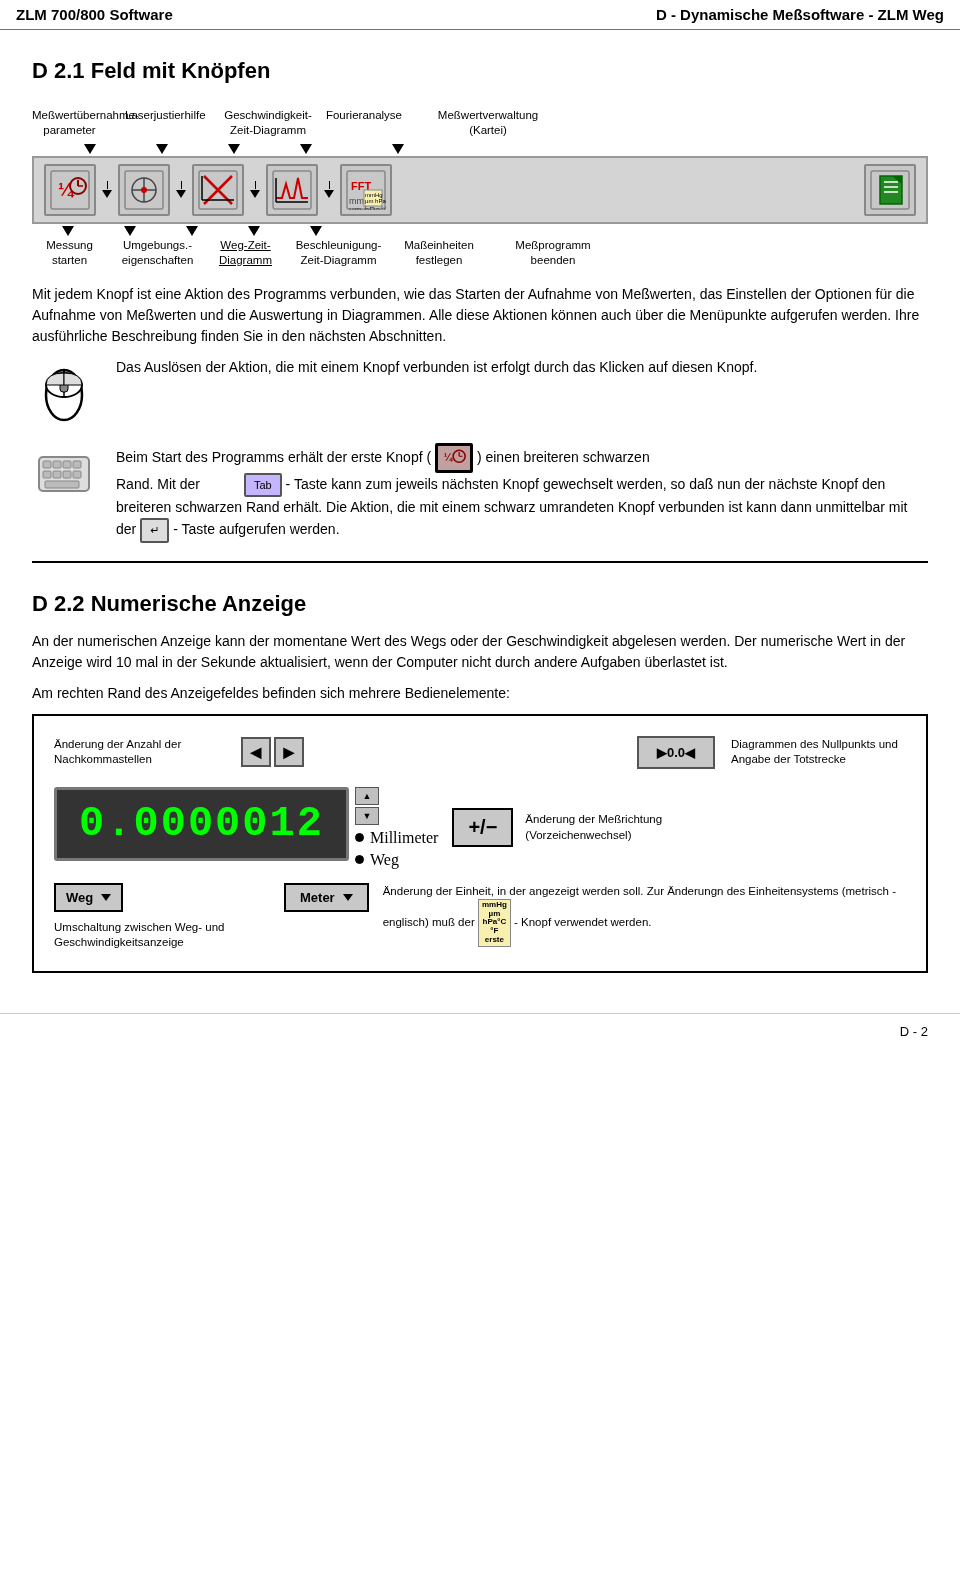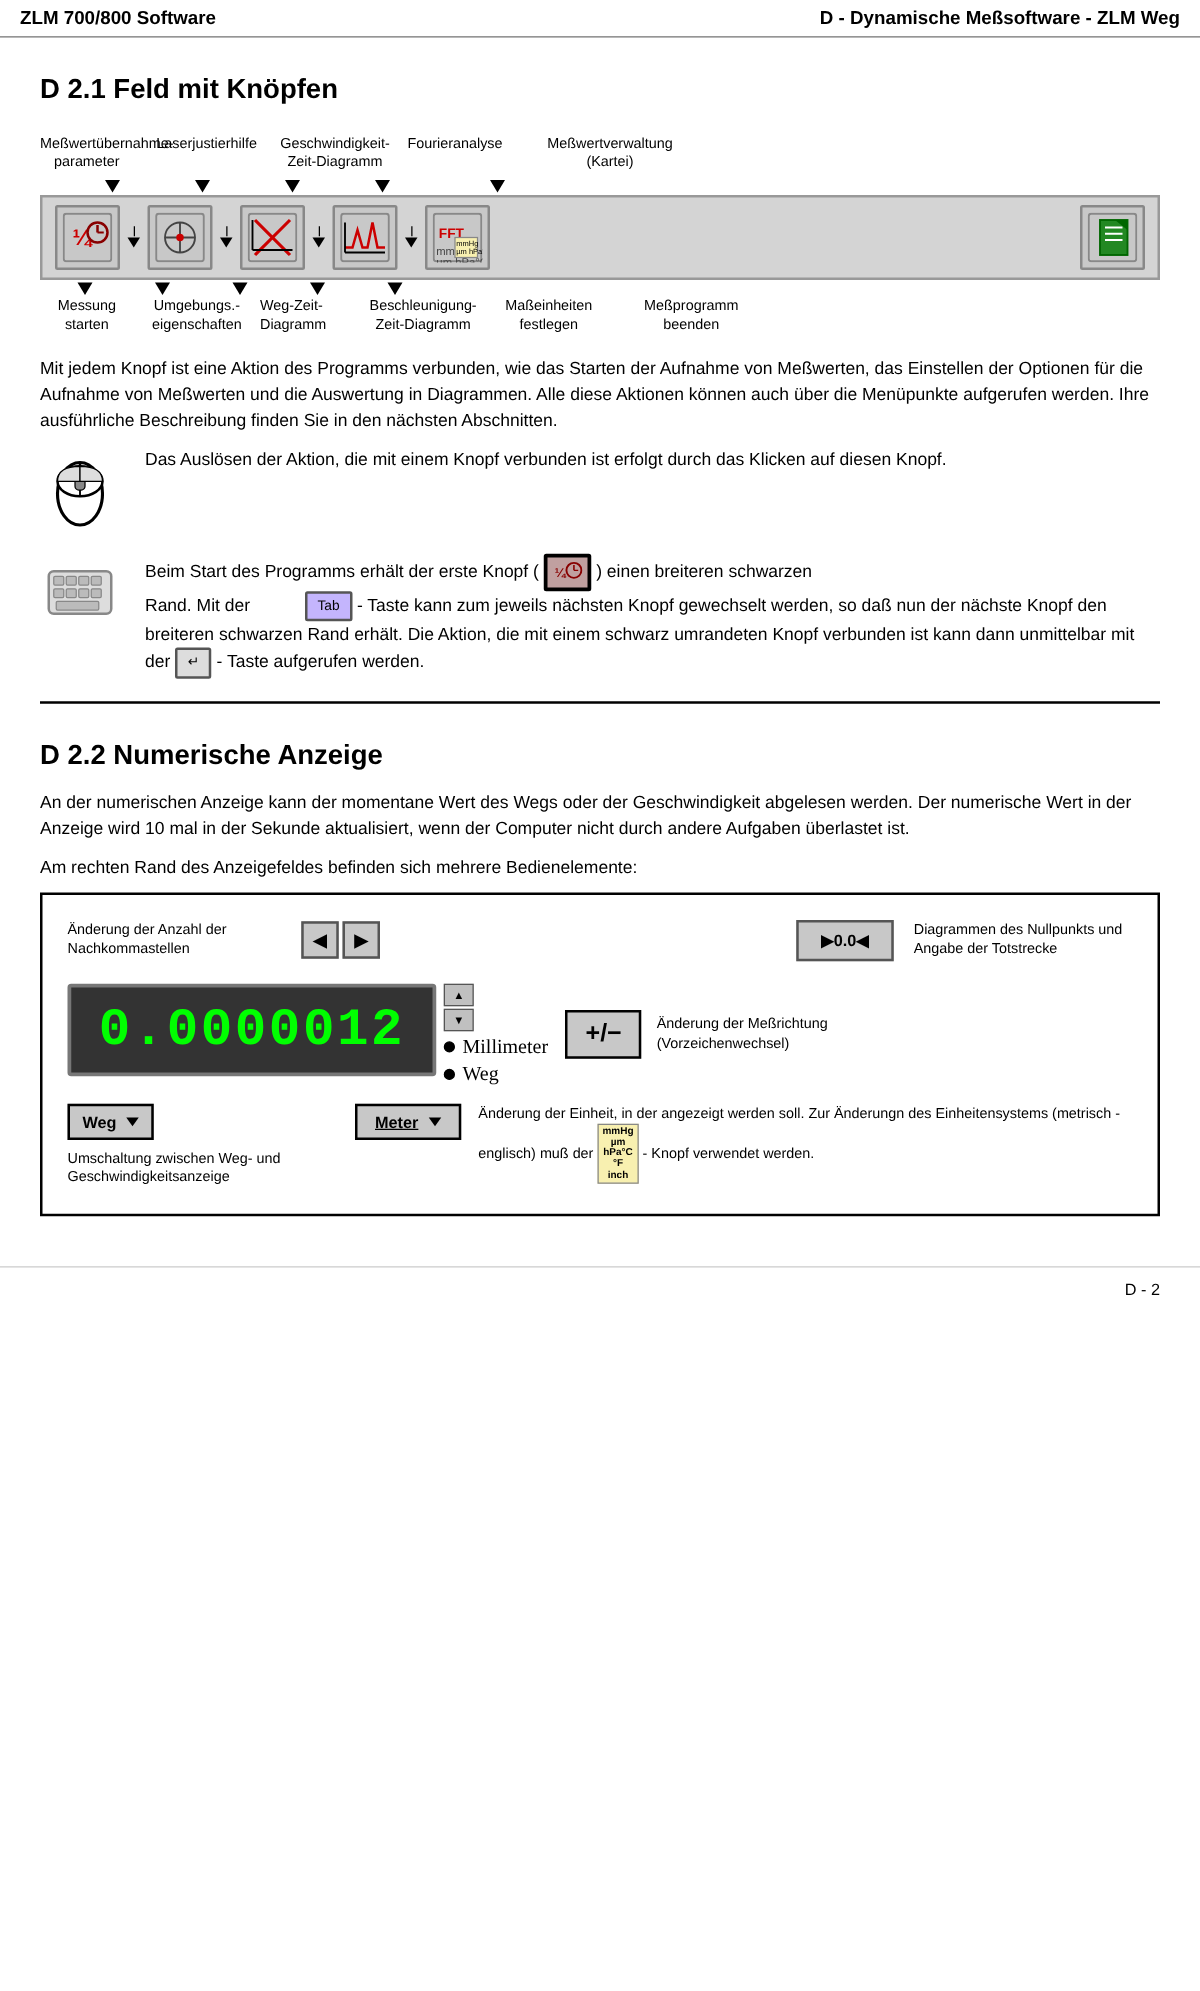--- a/index.html
+++ b/index.html
@@ -306,21 +306,20 @@
     .nd-meter-dropdown {
       border: 2px solid #000;
       background: #c8c8c8;
       font-size: 13px;
       font-weight: bold;
       padding: 5px 14px;
       display: inline-flex;
       align-items: center;
       gap: 8px;
       cursor: pointer;
-      text-decoration: underline;
     }
 
     .nd-bottom-right-label {
       font-size: 11.5px;
       line-height: 1.4;
       margin-left: 14px;
       flex: 1;
     }
 
     .chevron-down-sm {
@@ -489,21 +488,21 @@
         <div style="width:0;height:0;border-left:6px solid transparent;border-right:6px solid transparent;border-top:10px solid #000;"></div>
       </div>
       <div style="display:flex; flex-direction:column; align-items:center; width:52px; margin-left:10px;">
         <div style="width:0;height:0;border-left:6px solid transparent;border-right:6px solid transparent;border-top:10px solid #000;"></div>
       </div>
     </div>
 
     <div style="display:flex; margin-top:2px; padding-left:0px; gap:0;">
       <div style="width:75px; font-size:11.5px; line-height:1.3; text-align:center;">Messung<br>starten</div>
       <div style="width:85px; font-size:11.5px; line-height:1.3; text-align:center; margin-left:8px;">Umgebungs.-<br>eigenschaften</div>
-      <div style="width:75px; font-size:11.5px; line-height:1.3; margin-left:8px;">Weg-Zeit-<br>Diagramm</div>
+      <div style="width:75px; font-size:11.5px; line-height:1.3; text-align:center; margin-left:8px;text-decoration:underline;">Weg-Zeit-<br>Diagramm</div>
       <div style="width:95px; font-size:11.5px; line-height:1.3; text-align:center; margin-left:8px;">Beschleunigung-<br>Zeit-Diagramm</div>
       <div style="width:90px; font-size:11.5px; line-height:1.3; text-align:center; margin-left:8px;">Maßeinheiten<br>festlegen</div>
       <div style="width:90px; font-size:11.5px; line-height:1.3; text-align:center; margin-left:24px;">Meßprogramm<br>beenden</div>
     </div>
   </div>
 
   <p class="body-text">Mit jedem Knopf ist eine Aktion des Programms verbunden, wie das Starten der Aufnahme von Meßwerten, das Einstellen der Optionen für die Aufnahme von Meßwerten und die Auswertung in Diagrammen. Alle diese Aktionen können auch über die Menüpunkte aufgerufen werden. Ihre ausführliche Beschreibung finden Sie in den nächsten Abschnitten.</p>
 
   <div class="icon-text-row">
     <div class="side-icon">
@@ -640,21 +639,21 @@
 
       <div class="nd-bottom-right-label">
         <span>Änderung der Einheit, in der angezeigt werden soll.
 Zur Änderungn des Einheitensystems (metrisch - englisch) muß der</span>
         
         <span class="inline-units-box">
           <span>mmHg</span>
           <span>µm</span>
           <span>hPa°C</span>
           <span>°F</span>
-          <span>inch</span>
+          <span>erste</span>
         </span>
         <span> - Knopf verwendet werden.</span>
       </div>
     </div>
 
   </div>
 
 </div>
 
 <div class="page-footer">

